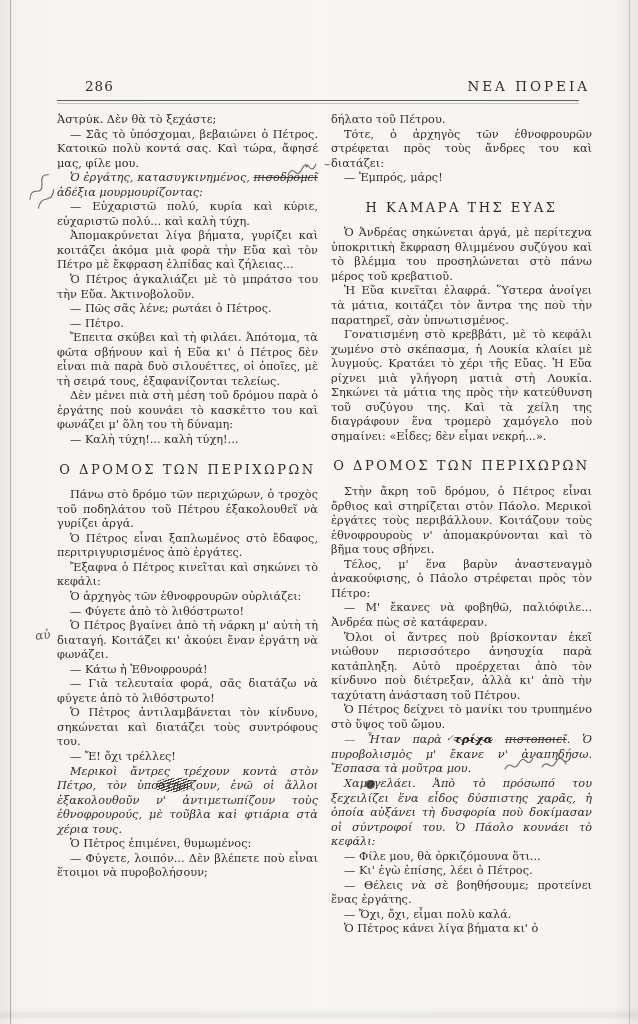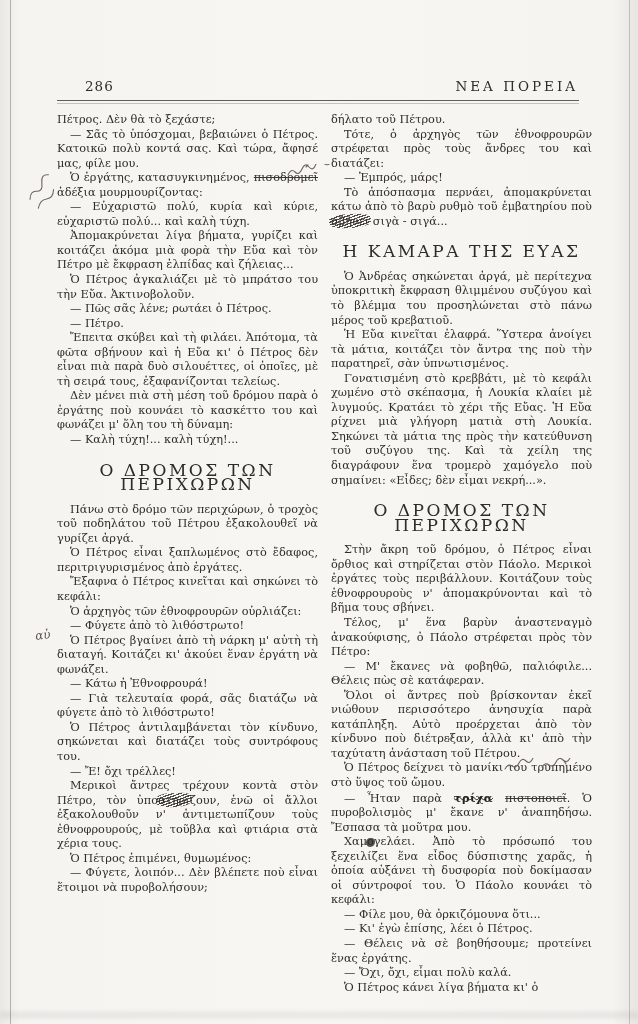--- a/index.html
+++ b/index.html
@@ -11,36 +11,36 @@
   .page{
     position:absolute;left:0;top:0;width:638px;height:1024px;overflow:hidden;
     background:linear-gradient(90deg,#e9e8e4 0,#f5f4f1 3%,#f7f6f3 50%,#f5f4f1 96%,#e7e5e1 100%);
   }
   .scan-edge{position:absolute;top:0;bottom:0;width:1px;background:rgba(82,79,74,.40);}
   .scan-edge.left{left:10px;}
   .scan-edge.right{left:629px;background:rgba(82,79,74,.28);}
   .scan-smudge{position:absolute;left:0;right:0;top:1012px;height:6px;background:rgba(120,116,110,.12);filter:blur(2px);}
 
   .hdr-num{position:absolute;left:85px;top:78px;font-size:13.5px;color:#2e2c27;letter-spacing:1px;}
-  .hdr-title{position:absolute;top:78px;right:60px;font-size:13.5px;color:#2e2c27;letter-spacing:3px;}
+  .hdr-title{position:absolute;top:78px;right:48px;font-size:13.5px;color:#2e2c27;letter-spacing:3px;}
   .hdr-rule{position:absolute;left:57px;top:100px;width:522px;height:2px;
     border-top:1px solid rgba(46,44,39,.75);border-bottom:1px solid rgba(46,44,39,.25);}
 
   .col{position:absolute;top:113px;width:261px;color:#302d27;font-size:11.3px;
     line-height:14.55px;text-align:justify;}
   .col-left{left:57px;}
   .col-right{left:331px;}
   .col p{margin:0;padding:0;}
   .para{text-indent:13px;}
   .noindent{text-indent:0;}
   .dialog{text-indent:13px;}
-  .heading{text-align:center;text-indent:0;letter-spacing:2.5px;font-size:17px;
+  .heading{text-align:center;text-indent:0;letter-spacing:2.5px;font-size:13px;
     margin:15px 0 11px 0 !important;color:#2e2c27;}
 
-  .seg{white-space:pre-wrap;}
+  .seg{white-space:pre-wrap;font-style:italic;}
   .strike{position:relative;text-decoration:line-through;text-decoration-thickness:1.4px;text-decoration-color:#3c3933;}
   .scribble{position:relative;color:#35322c;}
   .scribble::before{content:"";position:absolute;left:-2px;right:-2px;top:-1px;bottom:0;
     background:repeating-linear-gradient(-18deg,rgba(50,47,41,.85) 0 1.2px,rgba(50,47,41,0) 1.2px 2.6px);
     transform:rotate(-2deg);border-radius:40% 30% 45% 35%;}
   .handletter{font-style:italic;font-weight:bold;color:#2f2c26;}
   .handword{font-weight:bold;letter-spacing:.5px;color:#26231e;
     text-decoration:line-through;text-decoration-style:wavy;text-decoration-thickness:1.2px;}
   .blob{position:relative;}
   .blob::after{content:"";position:absolute;left:-1.5px;top:3px;width:9px;height:9px;
@@ -56,21 +56,21 @@
 <div class="page">
   <div class="scan-edge left"></div>
   <div class="scan-edge right"></div>
   <div class="scan-smudge"></div>
 
   <div class="hdr-num">286</div>
   <div class="hdr-title">ΝΕΑ ΠΟΡΕΙΑ</div>
   <div class="hdr-rule"></div>
 
   <div class="col col-left" id="col-left">
-      <p class="para noindent">Πέτρος. Δὲν θὰ τὸ ξεχάστε;</p>
+      <p class="para noindent">Ἀστρύκ. Δὲν θὰ τὸ ξεχάστε;</p>
       <p class="dialog">— Σᾶς τὸ ὑπόσχομαι, βεβαιώνει ὁ Πέτρος. Κατοικῶ πολὺ κοντά σας. Καὶ τώρα, ἄφησέ μας, φίλε μου.</p>
       <p class="para"><span class="seg plain">Ὁ ἐργάτης, κατασυγκινημένος, </span><span class="seg strike">πισοδρομεῖ</span><span class="seg plain"> ἀδέξια μουρμουρίζοντας:</span></p>
       <p class="dialog">— Εὐχαριστῶ πολύ, κυρία καὶ κύριε, εὐχαριστῶ πολύ... καὶ καλὴ τύχη.</p>
       <p class="para">Ἀπομακρύνεται λίγα βήματα, γυρίζει καὶ κοιτάζει ἀκόμα μιὰ φορὰ τὴν Εὔα καὶ τὸν Πέτρο μὲ ἔκφραση ἐλπίδας καὶ ζήλειας...</p>
       <p class="para">Ὁ Πέτρος ἀγκαλιάζει μὲ τὸ μπράτσο του τὴν Εὔα. Ἀκτινοβολοῦν.</p>
       <p class="dialog">— Πῶς σᾶς λένε; ρωτάει ὁ Πέτρος.</p>
       <p class="dialog">— Πέτρο.</p>
       <p class="para">Ἔπειτα σκύβει καὶ τὴ φιλάει. Ἀπότομα, τὰ φῶτα σβήνουν καὶ ἡ Εὔα κι' ὁ Πέτρος δὲν εἶναι πιὰ παρὰ δυὸ σιλουέττες, οἱ ὁποῖες, μὲ τὴ σειρά τους, ἐξαφανίζονται τελείως.</p>
       <p class="para">Δὲν μένει πιὰ στὴ μέση τοῦ δρόμου παρὰ ὁ ἐργάτης ποὺ κουνάει τὸ κασκέττο του καὶ φωνάζει μ' ὅλη του τὴ δύναμη:</p>
       <p class="dialog">— Καλὴ τύχη!... καλὴ τύχη!...</p>
@@ -86,29 +86,28 @@
       <p class="para">Ὁ Πέτρος ἀντιλαμβάνεται τὸν κίνδυνο, σηκώνεται καὶ διατάζει τοὺς συντρόφους του.</p>
       <p class="dialog">— Ἔ! ὄχι τρέλλες!</p>
       <p class="para"><span class="seg plain">Μερικοὶ ἄντρες τρέχουν κοντὰ στὸν Πέτρο, τὸν ὑπο</span><span class="seg scribble">στηρί</span><span class="seg plain">ζουν, ἐνῶ οἱ ἄλλοι ἐξακολουθοῦν ν' ἀντιμετωπίζουν τοὺς ἐθνοφρουρούς, μὲ τοῦβλα καὶ φτιάρια στὰ χέρια τους.</span></p>
       <p class="para">Ὁ Πέτρος ἐπιμένει, θυμωμένος:</p>
       <p class="dialog">— Φύγετε, λοιπόν... Δὲν βλέπετε ποὺ εἶναι ἕτοιμοι νὰ πυροβολήσουν;</p>
     </div>
   <div class="col col-right" id="col-right">
       <p class="para noindent">δήλατο τοῦ Πέτρου.</p>
       <p class="para">Τότε, ὁ ἀρχηγὸς τῶν ἐθνοφρουρῶν στρέφεται πρὸς τοὺς ἄνδρες του καὶ διατάζει:</p>
       <p class="dialog">— Ἐμπρός, μάρς!</p>
-      <p class="para"><span class="seg plain">Τὸ ἀπόσπασμα περνάει, ἀπομακρύνεται κάτω ἀπὸ τὸ βαρὺ ρυθμὸ τοῦ ἐμβατηρίου ποὺ </span><span class="seg scribble">σβήνει</span><span class="seg plain"> σιγὰ - σιγά...</span></p>
       <p class="heading">Η ΚΑΜΑΡΑ ΤΗΣ ΕΥΑΣ</p>
       <p class="para">Ὁ Ἀνδρέας σηκώνεται ἀργά, μὲ περίτεχνα ὑποκριτικὴ ἔκφραση θλιμμένου συζύγου καὶ τὸ βλέμμα του προσηλώνεται στὸ πάνω μέρος τοῦ κρεβατιοῦ.</p>
       <p class="para">Ἡ Εὔα κινεῖται ἐλαφρά. Ὕστερα ἀνοίγει τὰ μάτια, κοιτάζει τὸν ἄντρα της ποὺ τὴν παρατηρεῖ, σὰν ὑπνωτισμένος.</p>
       <p class="para">Γονατισμένη στὸ κρεββάτι, μὲ τὸ κεφάλι χωμένο στὸ σκέπασμα, ἡ Λουκία κλαίει μὲ λυγμούς. Κρατάει τὸ χέρι τῆς Εὔας. Ἡ Εὔα ρίχνει μιὰ γλήγορη ματιὰ στὴ Λουκία. Σηκώνει τὰ μάτια της πρὸς τὴν κατεύθυνση τοῦ συζύγου της. Καὶ τὰ χείλη της διαγράφουν ἕνα τρομερὸ χαμόγελο ποὺ σημαίνει: «Εἶδες; δὲν εἶμαι νεκρή...».</p>
       <p class="heading">Ο ΔΡΟΜΟΣ ΤΩΝ ΠΕΡΙΧΩΡΩΝ</p>
       <p class="para">Στὴν ἄκρη τοῦ δρόμου, ὁ Πέτρος εἶναι ὄρθιος καὶ στηρίζεται στὸν Πάολο. Μερικοὶ ἐργάτες τοὺς περιβάλλουν. Κοιτάζουν τοὺς ἐθνοφρουροὺς ν' ἀπομακρύνονται καὶ τὸ βῆμα τους σβήνει.</p>
       <p class="para">Τέλος, μ' ἕνα βαρὺν ἀναστεναγμὸ ἀνακούφισης, ὁ Πάολο στρέφεται πρὸς τὸν Πέτρο:</p>
-      <p class="dialog">— Μ' ἔκανες νὰ φοβηθῶ, παλιόφιλε... Θέλεις πὼς σὲ κατάφεραν.</p>
+      <p class="dialog">— Μ' ἔκανες νὰ φοβηθῶ, παλιόφιλε... Ἀνδρέα πὼς σὲ κατάφεραν.</p>
       <p class="para">Ὅλοι οἱ ἄντρες ποὺ βρίσκονταν ἐκεῖ νιώθουν περισσότερο ἀνησυχία παρὰ κατάπληξη. Αὐτὸ προέρχεται ἀπὸ τὸν κίνδυνο ποὺ διέτρεξαν, ἀλλὰ κι' ἀπὸ τὴν ταχύτατη ἀνάσταση τοῦ Πέτρου.</p>
       <p class="para">Ὁ Πέτρος δείχνει τὸ μανίκι του τρυπημένο στὸ ὕψος τοῦ ὤμου.</p>
       <p class="dialog"><span class="seg plain">— Ἦταν παρὰ </span><span class="seg handword">τρίχα</span><span class="seg plain"> </span><span class="seg strike">πιστοποιεῖ</span><span class="seg plain">. Ὁ πυροβολισμὸς μ' ἔκανε ν' ἀναπηδήσω. Ἔσπασα τὰ μοῦτρα μου.</span></p>
       <p class="para"><span class="seg plain">Χαμ</span><span class="seg blob">ο</span><span class="seg plain">γελάει. Ἀπὸ τὸ πρόσωπό του ξεχειλίζει ἕνα εἶδος δύσπιστης χαρᾶς, ἡ ὁποία αὐξάνει τὴ δυσφορία ποὺ δοκίμασαν οἱ σύντροφοί του. Ὁ Πάολο κουνάει τὸ κεφάλι:</span></p>
       <p class="dialog">— Φίλε μου, θὰ ὁρκιζόμουνα ὅτι...</p>
       <p class="dialog">— Κι' ἐγὼ ἐπίσης, λέει ὁ Πέτρος.</p>
       <p class="dialog">— Θέλεις νὰ σὲ βοηθήσουμε; προτείνει ἕνας ἐργάτης.</p>
       <p class="dialog">— Ὄχι, ὄχι, εἶμαι πολὺ καλά.</p>
       <p class="para">Ὁ Πέτρος κάνει λίγα βήματα κι' ὁ</p>
     </div>

